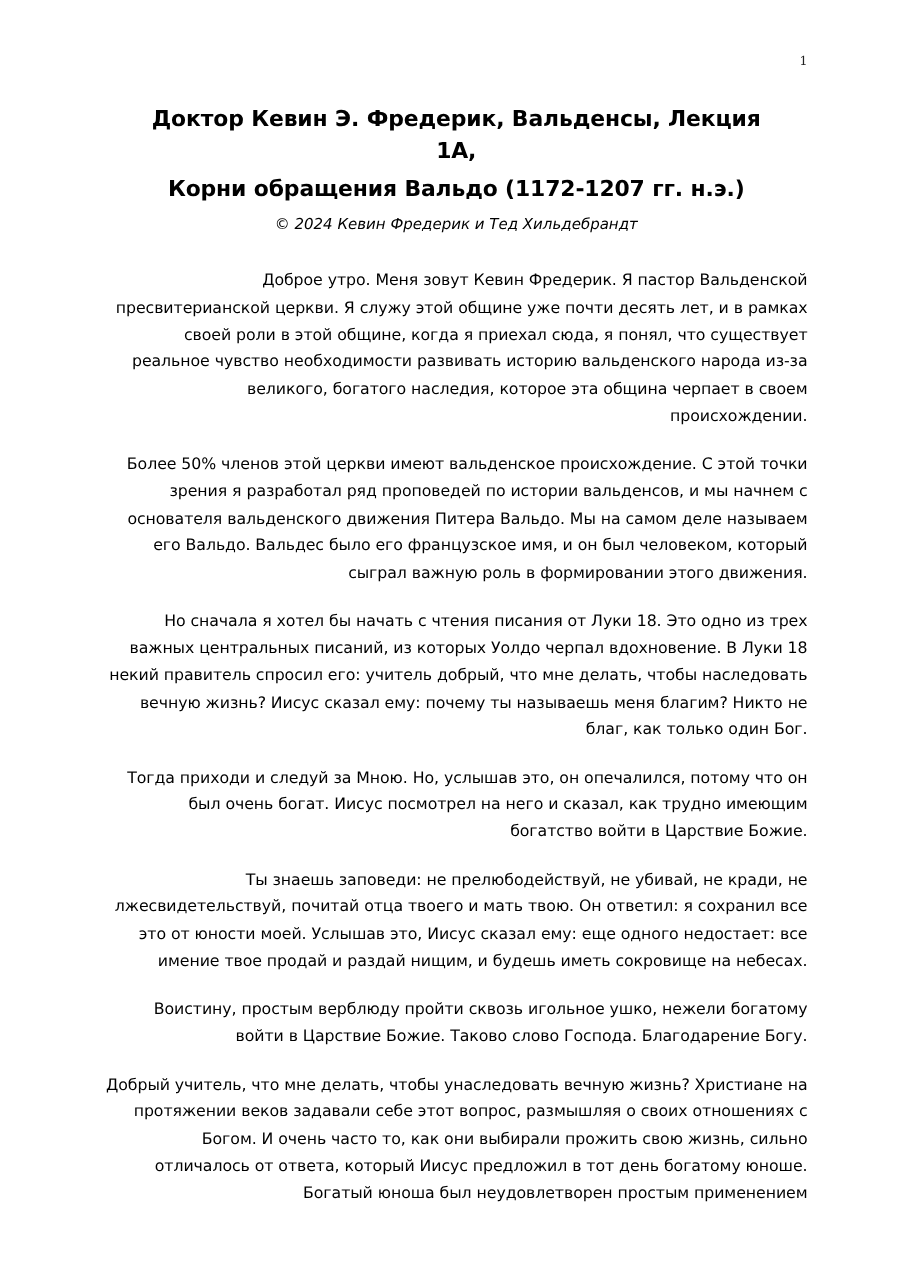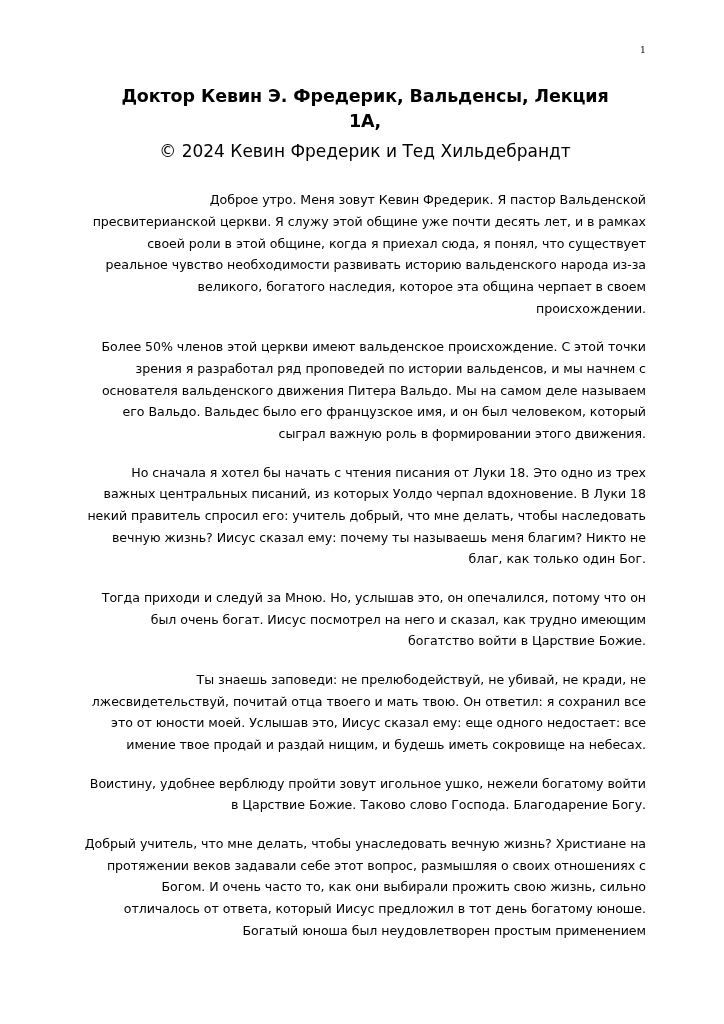--- a/index.html
+++ b/index.html
@@ -43,23 +43,24 @@
     text-align: center;
   }
   .doc-subtitle {
     font-size: 17.5px;
     font-weight: bold;
     line-height: 1.42;
     letter-spacing: -0.1px;
     margin: 6px 0 0 0;
   }
   .copyright {
-    font-size: 17px;
+    font-size: 12px;
     margin: 6px 0 0 0;
     line-height: 1.4;
+    font-style: italic;
   }
   .body-text {
     margin-top: 26px;
   }
   .body-text p {
     font-size: 12.6px;
     line-height: 1.72;
     text-align: right;
     margin: 0 0 17px 0;
     letter-spacing: -0.05px;
@@ -70,26 +71,27 @@
 
 <div class="page">
 
   <div class="page-number">1</div>
 
   <div class="title-block">
     <h1 class="doc-title">
       <span>Доктор Кевин Э. Фредерик, Вальденсы, Лекция</span><br>
       <span>1А,</span>
     </h1>
+    <h2 class="doc-subtitle">Корни обращения Вальдо (1172-1207 гг. н.э.)</h2>
     <div class="copyright">© 2024 Кевин Фредерик и Тед Хильдебрандт</div>
   </div>
 
   <div class="body-text">
     <p>Доброе утро. Меня зовут Кевин Фредерик. Я пастор Вальденской пресвитерианской церкви. Я служу этой общине уже почти десять лет, и в рамках своей роли в этой общине, когда я приехал сюда, я понял, что существует реальное чувство необходимости развивать историю вальденского народа из-за великого, богатого наследия, которое эта община черпает в своем происхождении.</p>
     <p>Более 50% членов этой церкви имеют вальденское происхождение. С этой точки зрения я разработал ряд проповедей по истории вальденсов, и мы начнем с основателя вальденского движения Питера Вальдо. Мы на самом деле называем его Вальдо. Вальдес было его французское имя, и он был человеком, который сыграл важную роль в формировании этого движения.</p>
     <p>Но сначала я хотел бы начать с чтения писания от Луки 18. Это одно из трех важных центральных писаний, из которых Уолдо черпал вдохновение. В Луки 18 некий правитель спросил его: учитель добрый, что мне делать, чтобы наследовать вечную жизнь? Иисус сказал ему: почему ты называешь меня благим? Никто не благ, как только один Бог.</p>
     <p>Тогда приходи и следуй за Мною. Но, услышав это, он опечалился, потому что он был очень богат. Иисус посмотрел на него и сказал, как трудно имеющим богатство войти в Царствие Божие.</p>
     <p>Ты знаешь заповеди: не прелюбодействуй, не убивай, не кради, не лжесвидетельствуй, почитай отца твоего и мать твою. Он ответил: я сохранил все это от юности моей. Услышав это, Иисус сказал ему: еще одного недостает: все имение твое продай и раздай нищим, и будешь иметь сокровище на небесах.</p>
-    <p>Воистину, удобнее верблюду пройти зовут игольное ушко, нежели богатому войти в Царствие Божие. Таково слово Господа. Благодарение Богу.</p>
+    <p>Воистину, простым верблюду пройти сквозь игольное ушко, нежели богатому войти в Царствие Божие. Таково слово Господа. Благодарение Богу.</p>
     <p>Добрый учитель, что мне делать, чтобы унаследовать вечную жизнь? Христиане на протяжении веков задавали себе этот вопрос, размышляя о своих отношениях с Богом. И очень часто то, как они выбирали прожить свою жизнь, сильно отличалось от ответа, который Иисус предложил в тот день богатому юноше. Богатый юноша был неудовлетворен простым применением</p>
   </div>
 
 </div>
 
 </body></html>

